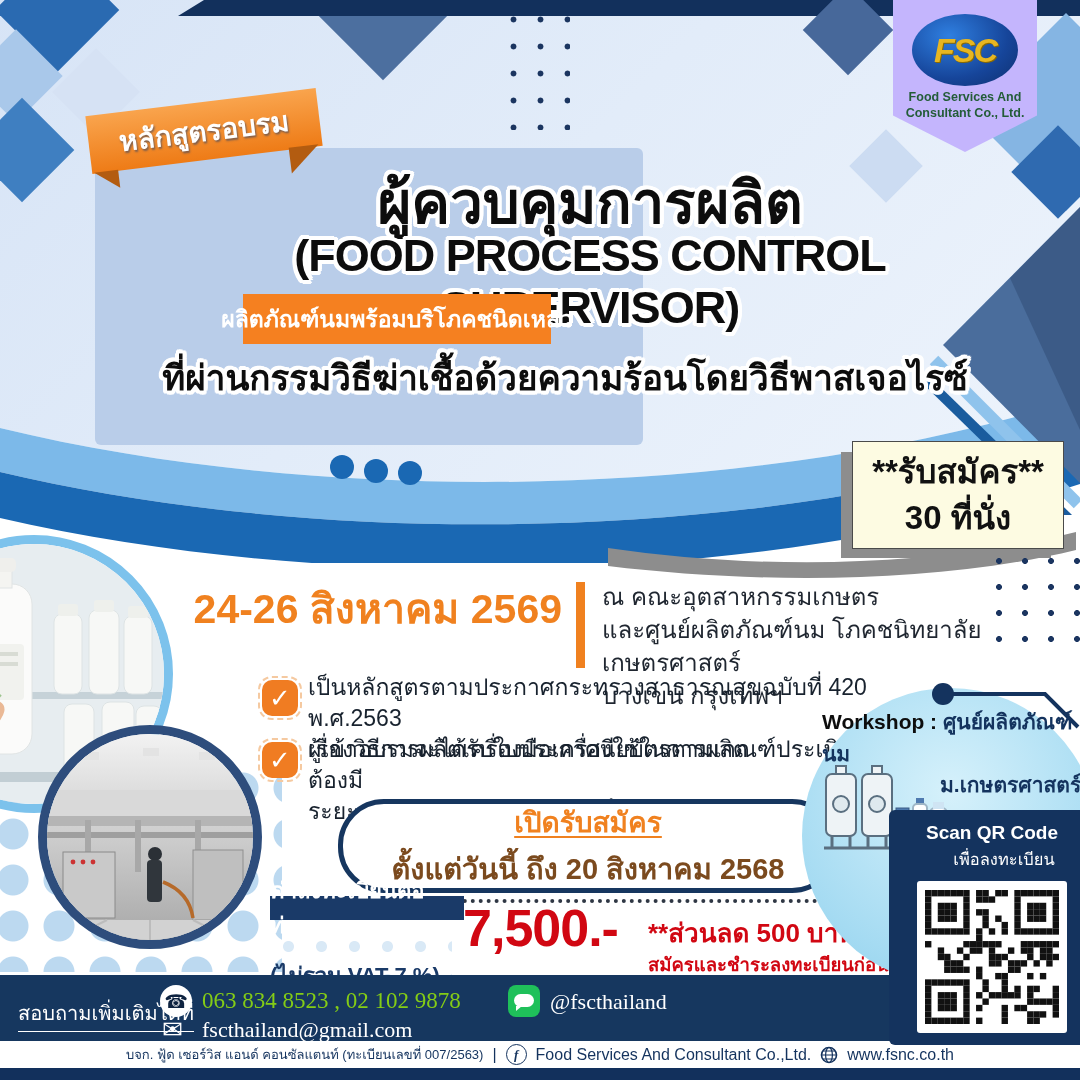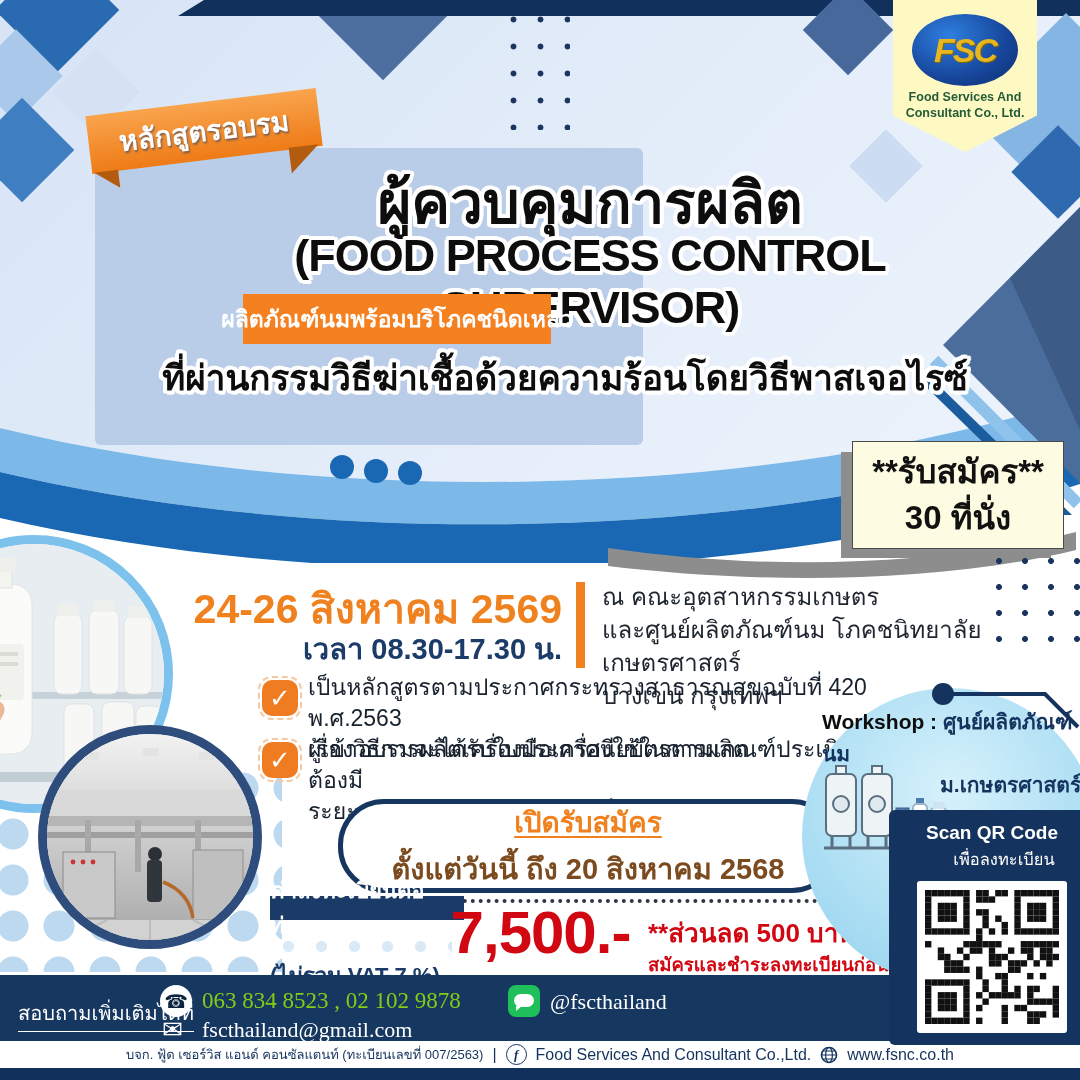--- a/index.html
+++ b/index.html
@@ -27,21 +27,21 @@
   .owhite{text-shadow:-3px -3px 0 #fff,3px -3px 0 #fff,-3px 3px 0 #fff,3px 3px 0 #fff,
      -4px 0 0 #fff,4px 0 0 #fff,0 -4px 0 #fff,0 4px 0 #fff,
      -2px -4px 0 #fff,2px 4px 0 #fff,4px -2px 0 #fff,-4px 2px 0 #fff;}
   .title-th{left:150px;top:156px;width:880px;text-align:center;font-size:58px;font-weight:800;color:#0d0d0d;margin:0;}
   .title-en{left:150px;top:230px;width:880px;text-align:center;font-size:45px;font-weight:800;color:#0d0d0d;
     letter-spacing:-1px;margin:0;}
   .sub-box{left:243px;top:294px;width:308px;height:50px;background:#f58020;display:flex;align-items:center;
     justify-content:center;color:#fff;font-size:23px;font-weight:700;white-space:nowrap;}
   .sub-line{left:75px;top:350px;width:980px;text-align:center;font-size:35px;font-weight:800;color:#0d0d0d;}
   
-  .logo-banner{left:893px;top:0;width:144px;height:152px;background:#fef9c3;z-index:6;
+  .logo-banner{left:893px;top:0;width:144px;height:152px;background:#c4b5fd;z-index:6;
     clip-path:polygon(0 0,100% 0,100% 76%,50% 100%,0 76%);text-align:center;}
   .logo-oval{width:106px;height:72px;margin:14px auto 4px;border-radius:50%;
     background:radial-gradient(ellipse at 35% 30%,#2f7fe0,#16459a 60%,#0e2f6e);
     display:flex;align-items:center;justify-content:center;}
   .logo-oval b{color:#e7b621;font-size:34px;font-style:italic;letter-spacing:-2px;
     text-shadow:1px 1px 0 #8a6a00;}
   .logo-co{color:#235c38;font-size:12.5px;font-weight:700;line-height:1.25;}
   
   .wave{left:0;top:388px;}
   .rdiamond{left:860px;top:180px;}
@@ -72,21 +72,21 @@
   
   .pill{left:338px;top:799px;width:490px;height:84px;border:5px solid #16365f;border-radius:46px;background:#fff;
     display:flex;flex-direction:column;align-items:center;justify-content:center;}
   .pill .p1{color:#f0811f;font-size:28px;font-weight:800;text-decoration:underline;text-underline-offset:4px;}
   .pill .p2{color:#7b4a1e;font-size:29px;font-weight:800;margin-top:2px;}
   .dotline{left:272px;top:899px;width:808px;height:0;border-top:4px dotted #2f3744;}
   
   .plabel{left:270px;top:896px;width:194px;height:24px;background:#1a3a68;color:#fff;font-size:22px;font-weight:700;
     display:flex;align-items:center;justify-content:center;}
   .pvat{left:270px;top:958px;font-size:22px;font-weight:600;color:#1a3a68;}
-  .pprice{left:438px;top:898px;width:205px;text-align:center;font-size:60px;font-weight:800;color:#d10712;letter-spacing:-1px;}
+  .pprice{left:438px;top:898px;width:205px;text-align:center;font-size:52px;font-weight:800;color:#d10712;letter-spacing:-1px;}
   .pdisc1{left:648px;top:912px;font-size:26px;font-weight:800;color:#d10712;}
   .pdisc2{left:648px;top:950px;font-size:18.5px;font-weight:600;color:#d10712;}
   
   .wcircle{left:802px;top:688px;width:296px;height:296px;border-radius:50%;
     background:radial-gradient(circle at 50% 35%,#d6f1fb,#a5dbf2 70%,#8fd0ec);}
   .wtext{left:822px;top:706px;width:262px;font-size:21px;font-weight:800;line-height:1.5;color:#14335e;}
   .wtext .wl{color:#0d0d0d;}
   .wtext .ind{display:block;margin-left:118px;}
   
   .qrbox{left:889px;top:810px;width:206px;height:235px;background:#14335e;border-radius:6px;z-index:30;text-align:center;}
@@ -255,21 +255,20 @@
       <rect x="0" y="186" width="206" height="20" fill="#d2d2d2"></rect>
       <g stroke="#bcbcbc" stroke-width="2">
           <line x1="20" y1="206" x2="60" y2="186"></line>
           <line x1="103" y1="206" x2="103" y2="186"></line>
           <line x1="186" y1="206" x2="146" y2="186"></line>
         </g>
     </svg>
   </div>
 
   <div class="abs date-th">24-26 สิงหาคม 2569</div>
-  <div class="abs time-th">เวลา 08.30-17.30 น.</div>
   <div class="abs vbar"></div>
   <div class="abs venue">
     <span>ณ คณะอุตสาหกรรมเกษตร</span>
     <span>และศูนย์ผลิตภัณฑ์นม โภคชนิทยาลัยเกษตรศาสตร์</span>
     <span>บางเขน กรุงเทพฯ</span>
   </div>
 
   <div class="abs chk" style="left:262px;top:680px;">
     <span>✓</span>
     </div>

